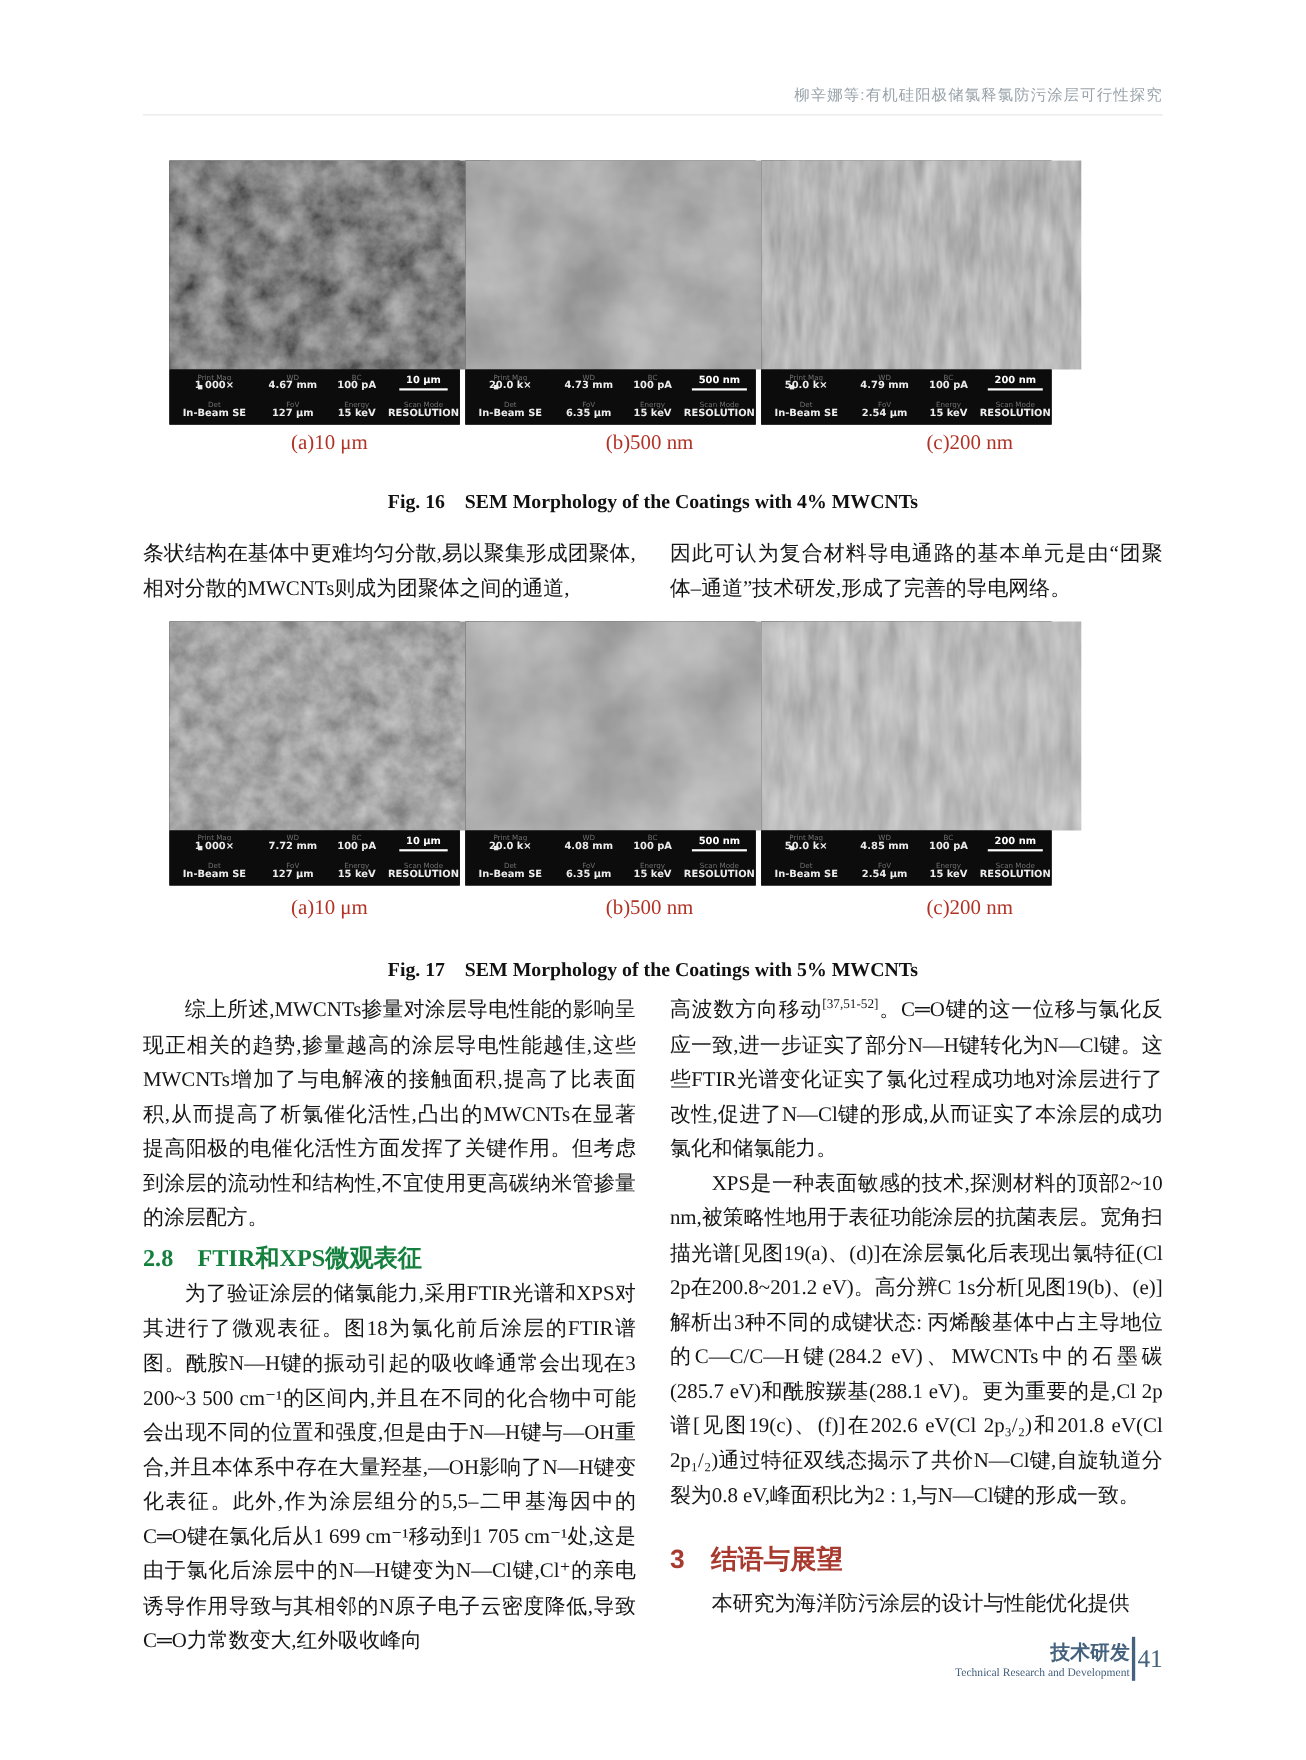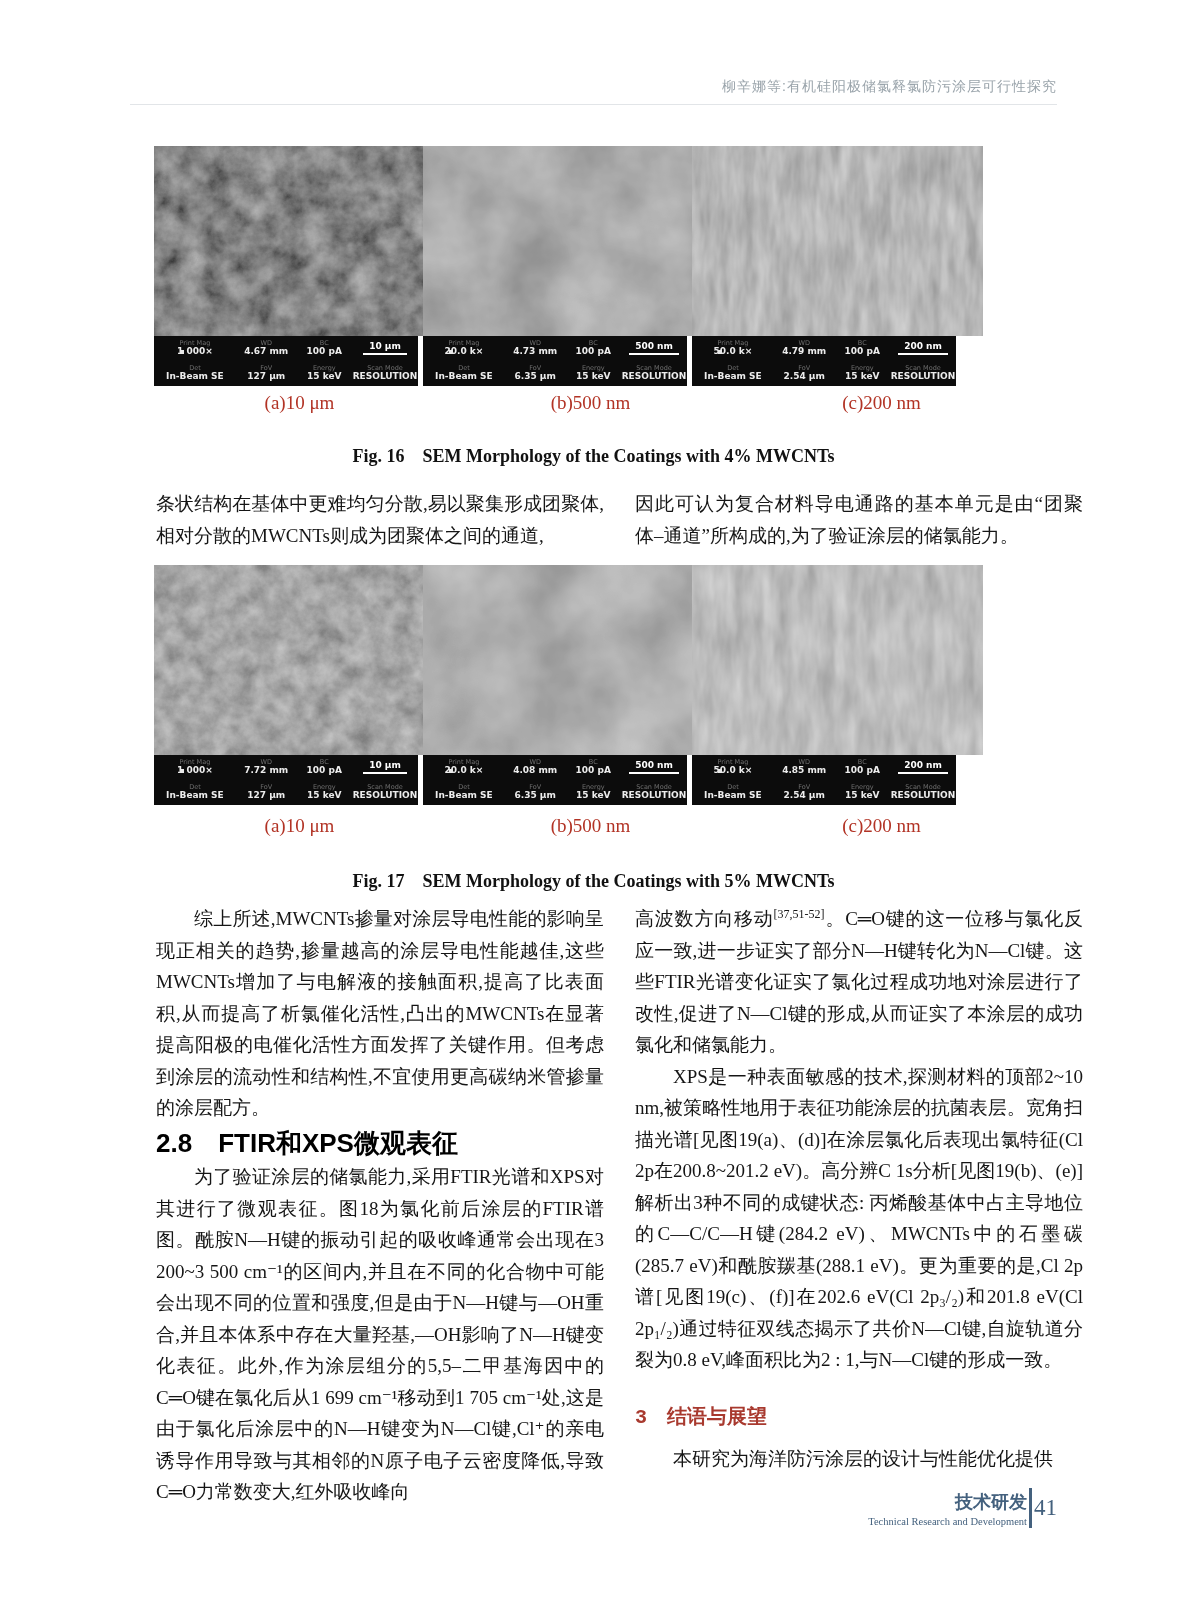--- a/index.html
+++ b/index.html
@@ -26,30 +26,30 @@
     padding:0 6px 1px 6px;white-space:nowrap;}
   .dot{position:absolute;left:26px;top:14px;width:4px;height:4px;background:#e8e8e8;}
 
   .sublabel-row{position:absolute;left:154px;width:881px;display:flex;}
   .sublabel{width:291px;text-align:center;font-size:19px;color:#b23325;}
   .cap-zh{position:absolute;left:130px;width:927px;text-align:center;font-size:20px;font-weight:bold;
     color:#111;font-family:"Liberation Sans","DejaVu Sans",sans-serif;letter-spacing:0.5px;}
   .cap-en{position:absolute;left:130px;width:927px;text-align:center;font-size:18px;font-weight:bold;color:#111;}
 
   
-  .col{position:absolute;width:448px;font-size:19px;line-height:31.5px;text-align:justify;margin-left:26px;}
+  .col{position:absolute;width:448px;font-size:19px;line-height:31.5px;text-align:justify;}
   .col-left{left:130px;}
   .col-right{left:609px;}
   .body-p{margin:0;}
   .indent{text-indent:2em;}
   .sup{font-size:12px;vertical-align:super;line-height:0;}
-  .sec-head{margin:4px 0 2px 0;color:#000000;font-weight:bold;font-size:26px;
+  .sec-head{margin:4px 0 2px 0;color:#15803d;font-weight:bold;font-size:22px;
+    font-family:Liberation Serif, serif;text-indent:0;}
+  .sec-head-big{margin:26px 0 10px 0;color:#a8392e;font-weight:bold;font-size:24px;
     font-family:Liberation Sans, sans-serif;text-indent:0;}
-  .sec-head-big{margin:26px 0 10px 0;color:#a8392e;font-weight:bold;font-size:20px;
-    font-family:Liberation Mono, monospace;text-indent:0;}
 
   
   .footer{position:absolute;right:130px;top:1488px;display:flex;align-items:center;gap:2px;}
   .footer .zh{font-size:18px;font-weight:bold;color:#44617e;text-align:right;
     font-family:"Liberation Sans","DejaVu Sans",sans-serif;}
   .footer .en{font-size:10.5px;color:#44617e;text-align:right;margin-top:2px;}
   .footer .bar{width:3px;height:40px;background:#44617e;}
   .footer .pg{font-size:23px;color:#44617e;}
 </style>
 </head>
@@ -252,21 +252,21 @@
     <span class="sublabel">(a)10 μm</span>
     <span class="sublabel">(b)500 nm</span>
     <span class="sublabel">(c)200 nm</span>
   </div>
   <div class="cap-en" style="top:444px">Fig. 16　SEM Morphology of the Coatings with 4% MWCNTs</div>
 
   <div class="col col-left" style="top:488px">
     <p class="body-p">条状结构在基体中更难均匀分散,易以聚集形成团聚体,相对分散的MWCNTs则成为团聚体之间的通道,</p>
   </div>
   <div class="col col-right" style="top:488px">
-    <p class="body-p">因此可认为复合材料导电通路的基本单元是由“团聚体–通道”所构成的,为了验证涂层的储氯能力。</p>
+    <p class="body-p">因此可认为复合材料导电通路的基本单元是由“团聚体–通道”技术研发,形成了完善的导电网络。</p>
   </div>
 
   <div class="fig-row" style="top:565px">
 
     <div class="panel">
       <svg class="sem-img" width="291" height="190">
           <rect width="291" height="190" filter="url(#f17a)"></rect>
         </svg>
       <div class="infobar">
         <span class="dot"></span>

